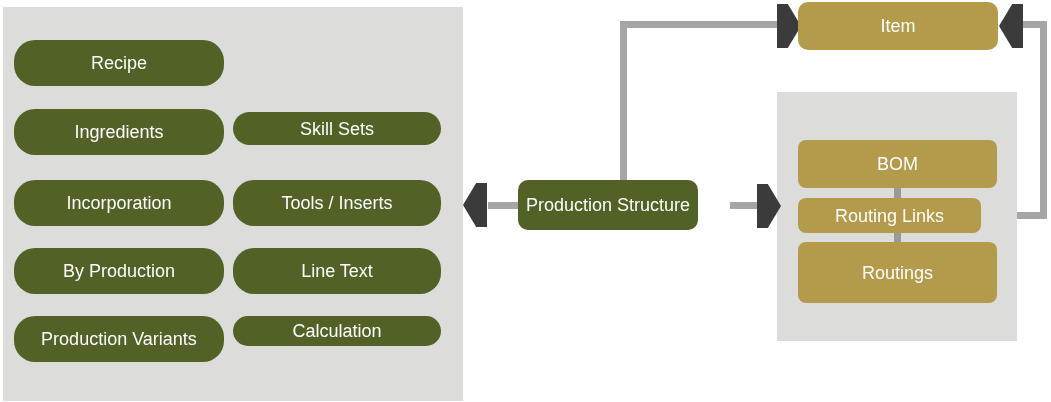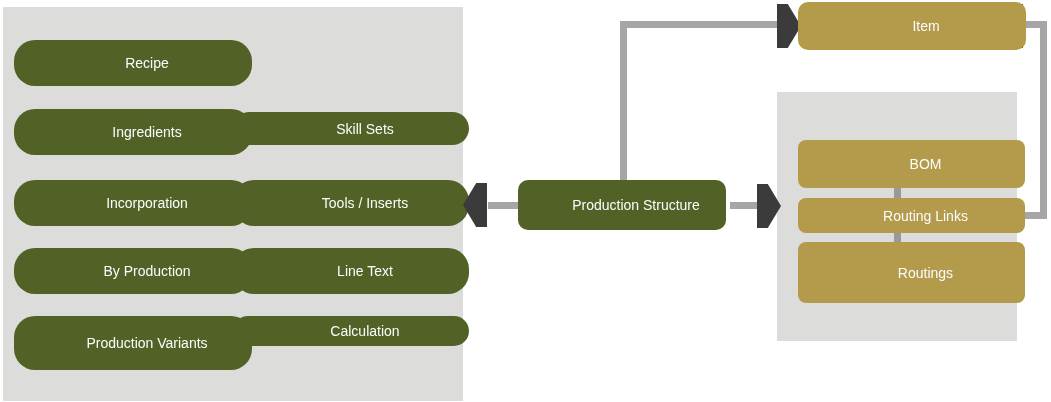--- a/index.html
+++ b/index.html
@@ -14,26 +14,25 @@
   .panel {
     position: absolute;
     background: #dcdcda;
   }
   .node {
     position: absolute;
     display: flex;
     align-items: center;
     justify-content: center;
     color: #fcfcfc;
-    font-size: 14px;
+    font-size: 18px;
     font-weight: 400;
     text-align: center;
     white-space: nowrap;
     line-height: 1;
-    padding-left: 28px;
   }
   .node.green { background: #526226; border-radius: 21px; }
   .node.gold  { background: #b39b4b; border-radius: 8px; }
   .line {
     position: absolute;
     background: #a6a6a6;
   }
   .mini-line {
     position: absolute;
     background: #9a9a9a;
@@ -55,21 +54,21 @@
 <body>
 
 <div class="stage">
 
   <div class="panel" style="left:3px; top:7px; width:460px; height:394px;"></div>
 
   <div class="node green" style="left:14px; top:40px;  width:210px; height:46px;">Recipe</div>
   <div class="node green" style="left:14px; top:109px; width:210px; height:46px;">Ingredients</div>
   <div class="node green" style="left:14px; top:180px; width:210px; height:46px;">Incorporation</div>
   <div class="node green" style="left:14px; top:248px; width:210px; height:46px;">By Production</div>
-  <div class="node green" style="left:14px; top:316px; width:210px; height:54px;">Production Variants</div>
+  <div class="node green" style="left:14px; top:316px; width:210px; height:46px;">Production Variants</div>
 
   <div class="node green" style="left:233px; top:112px; width:208px; height:33px;">Skill Sets</div>
   <div class="node green" style="left:233px; top:180px; width:208px; height:46px;">Tools / Inserts</div>
   <div class="node green" style="left:233px; top:248px; width:208px; height:46px;">Line Text</div>
   <div class="node green" style="left:233px; top:316px; width:208px; height:30px;">Calculation</div>
 
   <div class="panel" style="left:777px; top:92px; width:240px; height:249px;"></div>
 
   <div class="line" style="left:620px; top:21px; width:7px; height:159px;"></div>
   <div class="line" style="left:620px; top:21px; width:159px; height:7px;"></div>
@@ -85,16 +84,16 @@
   <div class="arrowhead point-left" style="left:463px; top:183px;"></div>
   <div class="arrowhead point-right" style="left:757px; top:184px;"></div>
   <div class="arrowhead point-right" style="left:777px; top:4px;"></div>
   <div class="arrowhead point-left" style="left:999px; top:4px;"></div>
 
   <div class="node green" style="left:518px; top:180px; width:180px; height:50px; border-radius:10px;">Production Structure</div>
 
   <div class="node gold" style="left:798px; top:2px; width:200px; height:48px; border-radius:10px;">Item</div>
 
   <div class="node gold" style="left:798px; top:140px; width:199px; height:48px;">BOM</div>
-  <div class="node gold" style="left:798px; top:198px; width:199px; height:35px;">Routing Links</div>
+  <div class="node gold" style="left:798px; top:198px; width:183px; height:35px;">Routing Links</div>
   <div class="node gold" style="left:798px; top:242px; width:199px; height:61px;">Routings</div>
 
 </div>
 
 </body></html>

